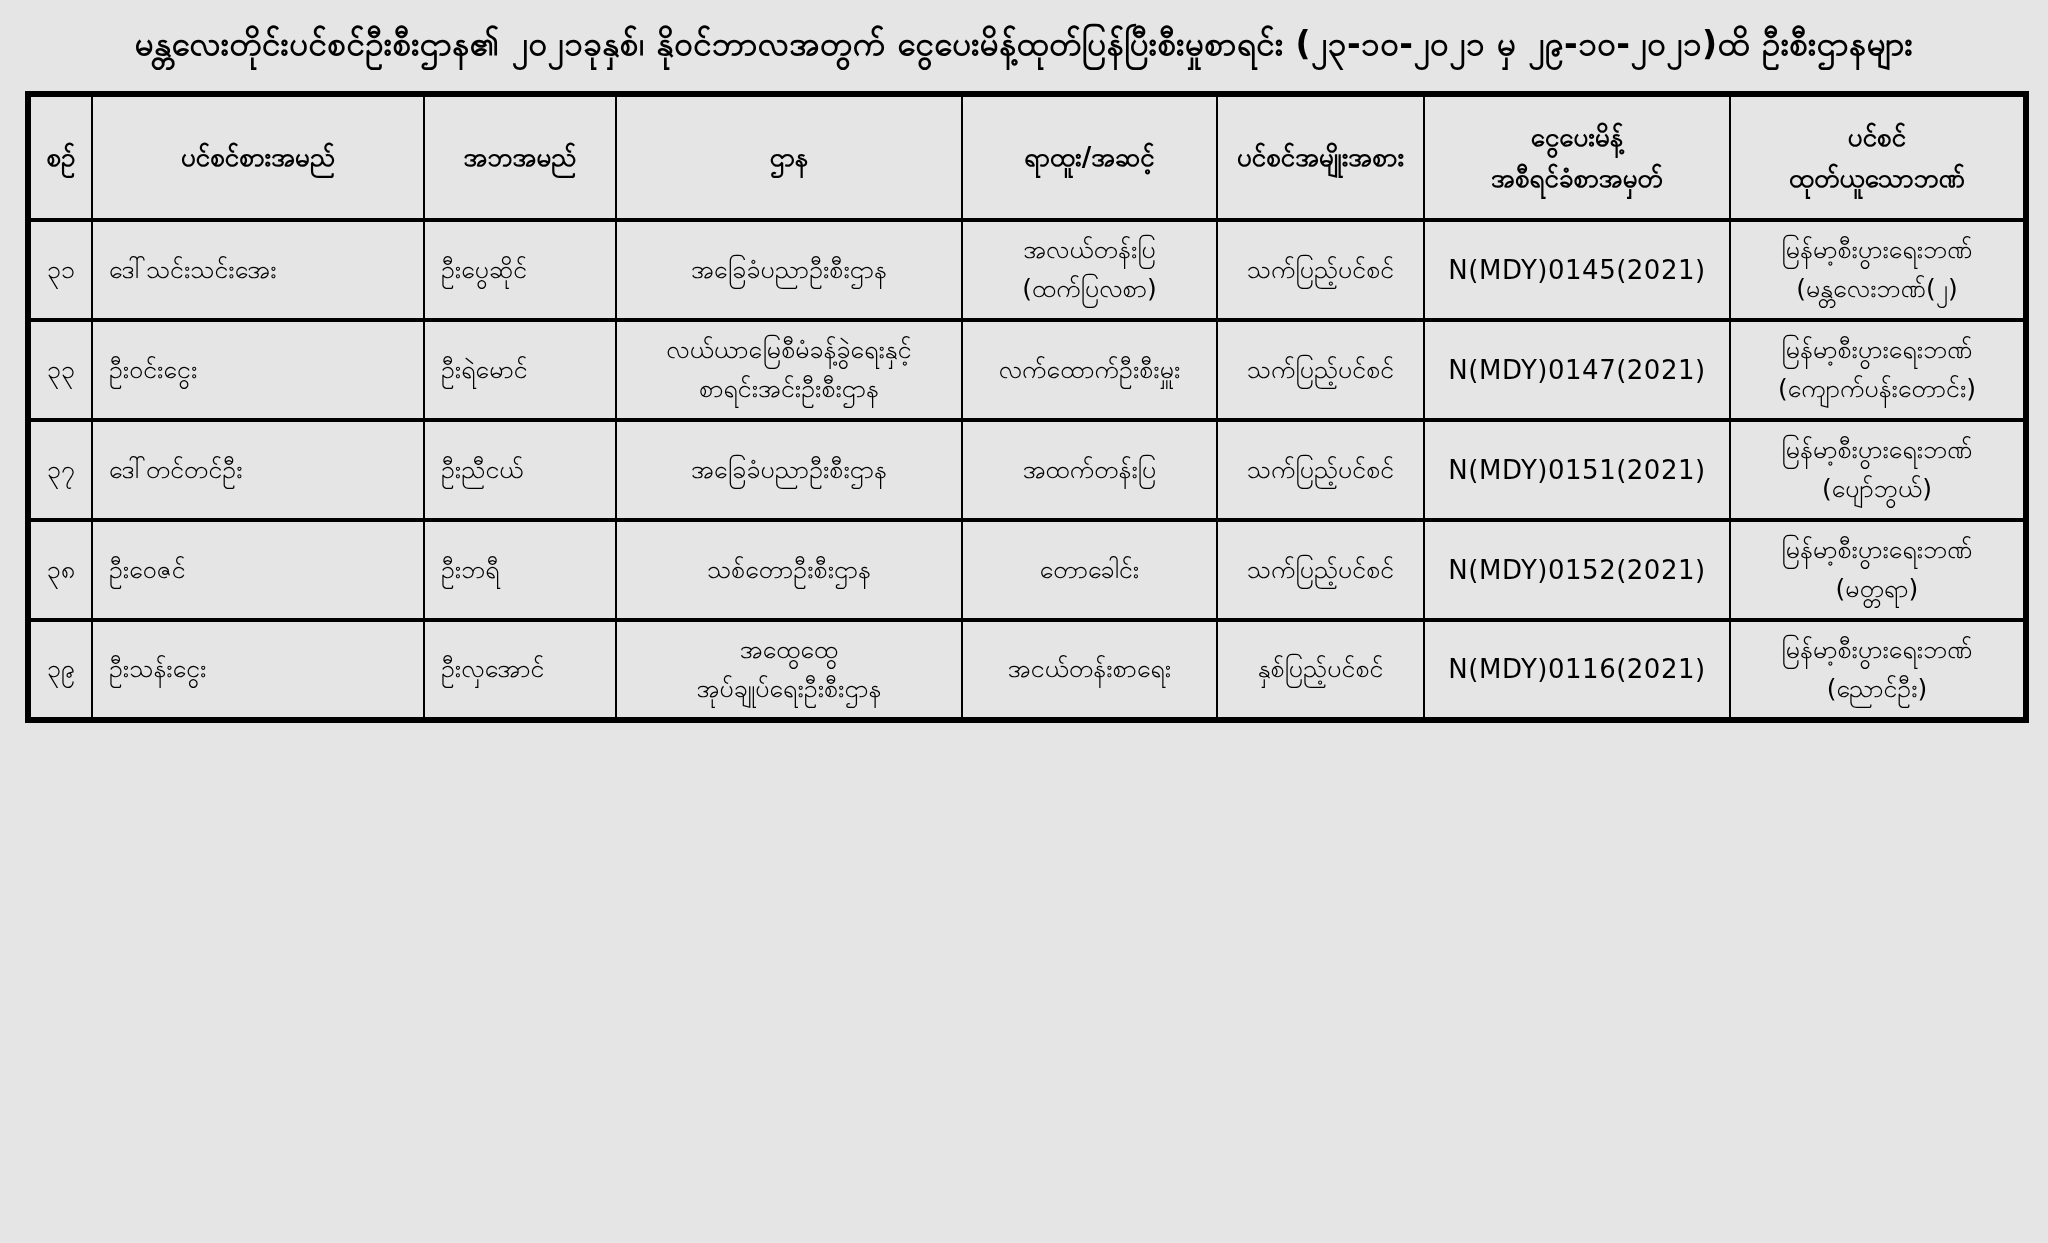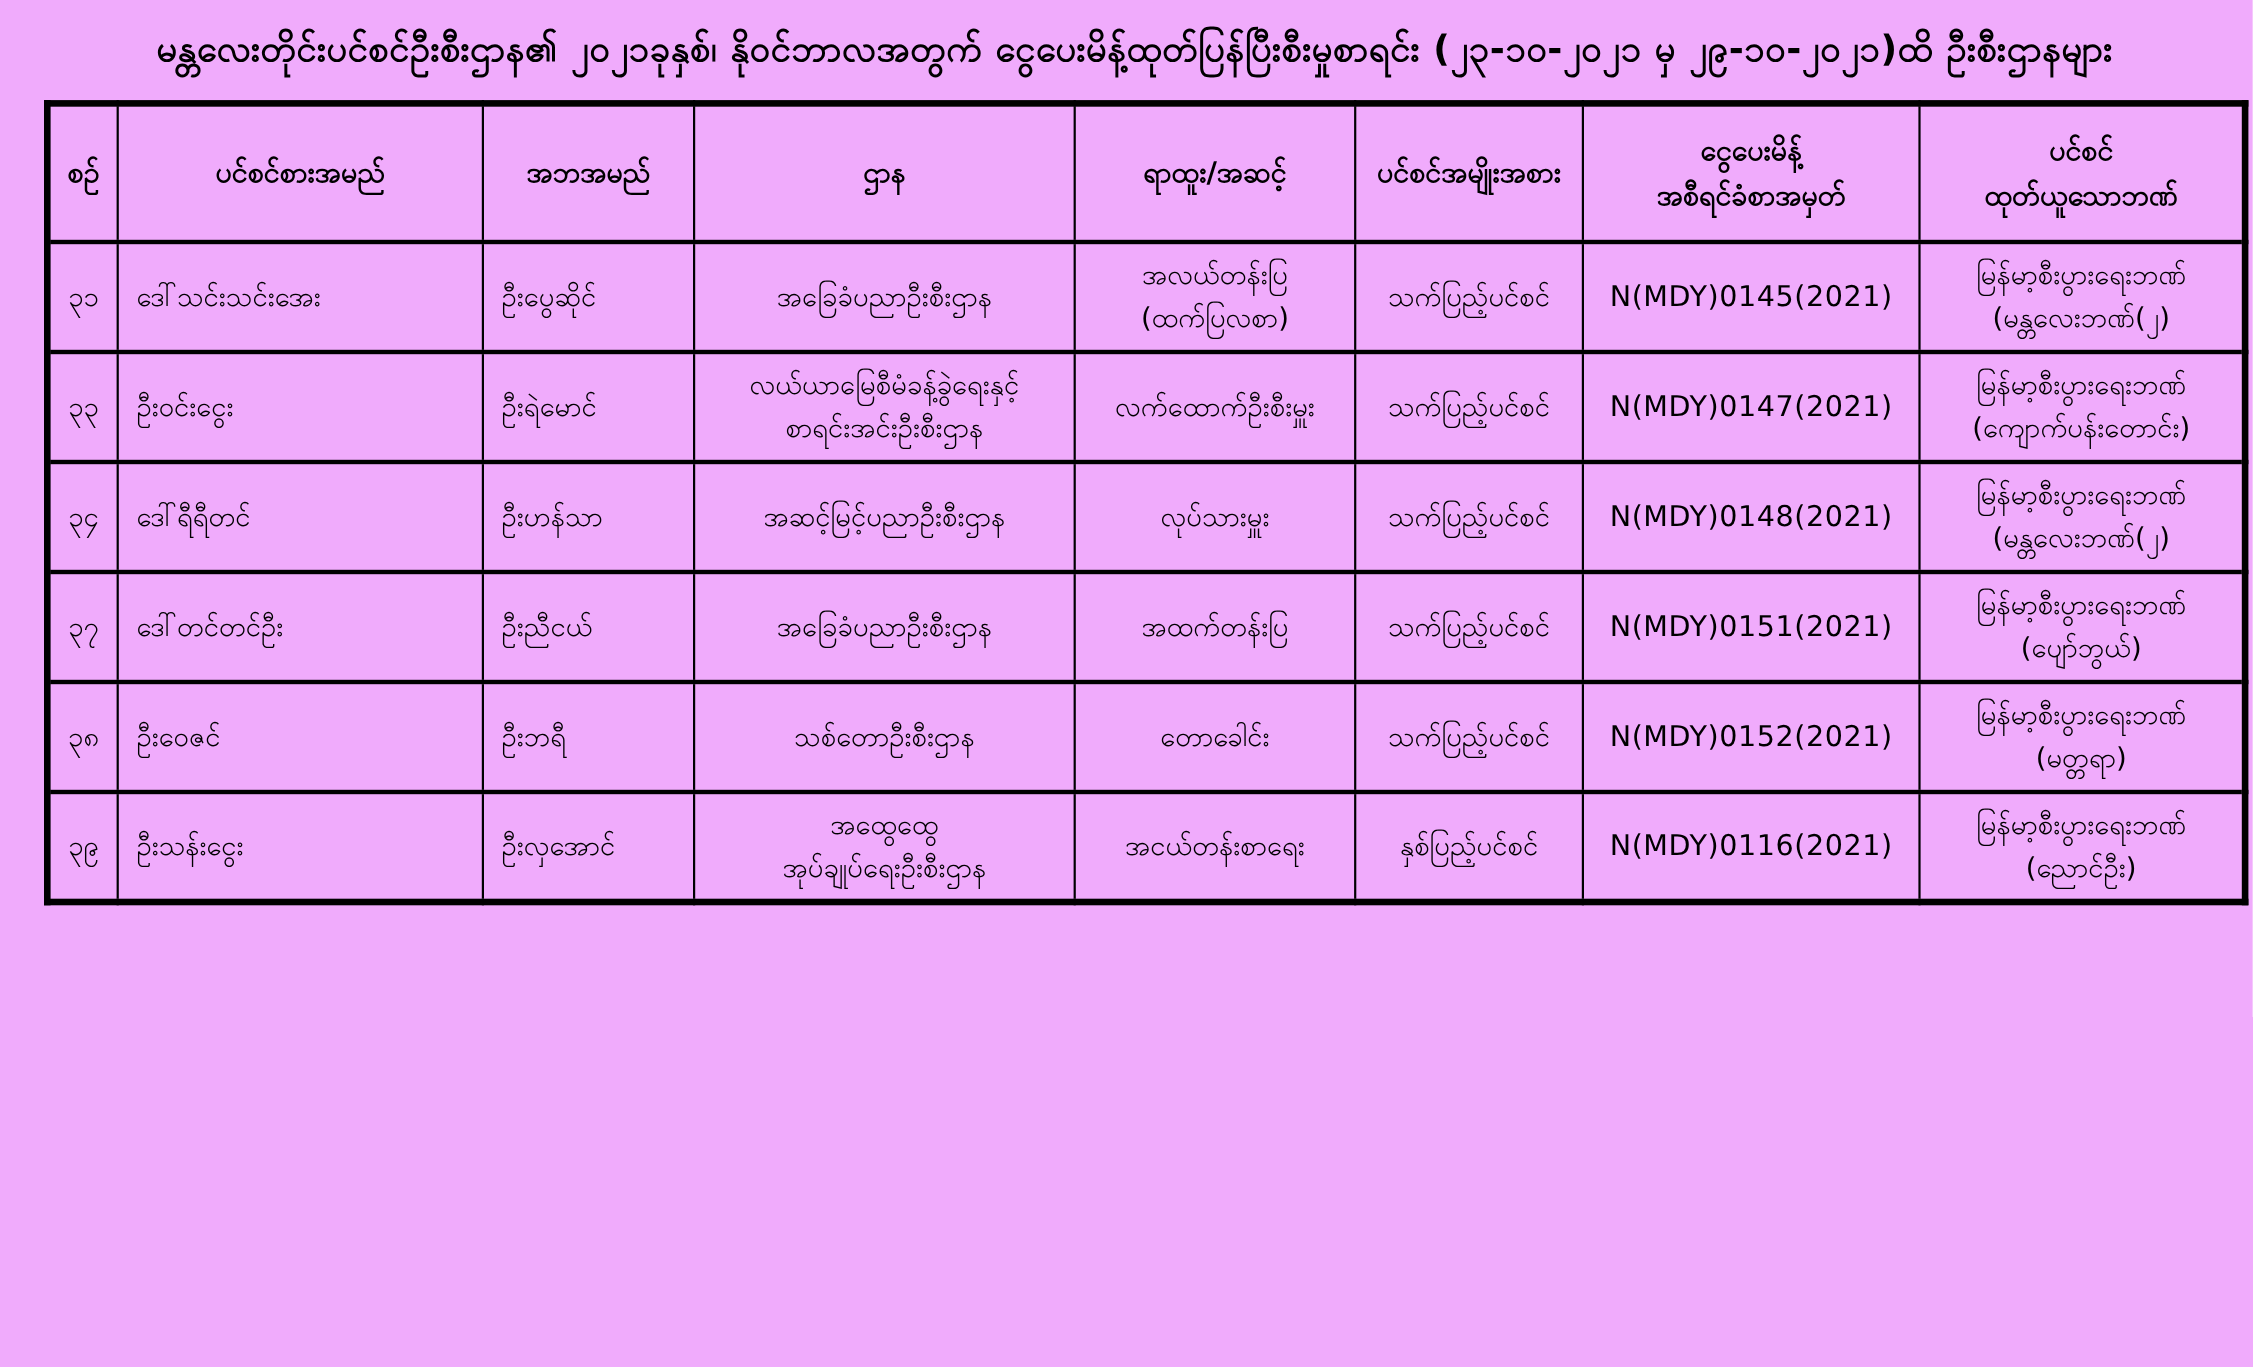--- a/index.html
+++ b/index.html
@@ -6,22 +6,22 @@
     margin: 0;
     padding: 0;
     background: #ffffff;
     color: #000000;
     font-family: "DejaVu Sans", sans-serif;
   }
   .page {
     width: 2048px;
     height: 1243px;
     box-sizing: border-box;
-    padding: 14px 25px 0 40px;
-    background: #f0abfc;
+    padding: 14px 25px 0 25px;
+    background: #e5e5e5;
     overflow: hidden;
   }
   .title {
     margin: 8px 0 20px 0;
     text-align: center;
     font-size: 33px;
     font-weight: bold;
     letter-spacing: 0.5px;
     white-space: nowrap;
   }
@@ -127,31 +127,20 @@
           <td>ဦးရဲမောင်</td>
           <td>လယ်ယာမြေစီမံခန့်ခွဲရေးနှင့်
 စာရင်းအင်းဦးစီးဌာန</td>
           <td>လက်ထောက်ဦးစီးမှူး</td>
           <td>သက်ပြည့်ပင်စင်</td>
           <td>N(MDY)0147(2021)</td>
           <td>မြန်မာ့စီးပွားရေးဘဏ်
 (ကျောက်ပန်းတောင်း)</td>
         </tr>
         <tr>
-          <td>၃၄</td>
-          <td>ဒေါ်ရီရီတင်</td>
-          <td>ဦးဟန်သာ</td>
-          <td>အဆင့်မြင့်ပညာဦးစီးဌာန</td>
-          <td>လုပ်သားမှူး</td>
-          <td>သက်ပြည့်ပင်စင်</td>
-          <td>N(MDY)0148(2021)</td>
-          <td>မြန်မာ့စီးပွားရေးဘဏ်
-(မန္တလေးဘဏ်(၂)</td>
-        </tr>
-        <tr>
           <td>၃၇</td>
           <td>ဒေါ်တင်တင်ဦး</td>
           <td>ဦးညီငယ်</td>
           <td>အခြေခံပညာဦးစီးဌာန</td>
           <td>အထက်တန်းပြ</td>
           <td>သက်ပြည့်ပင်စင်</td>
           <td>N(MDY)0151(2021)</td>
           <td>မြန်မာ့စီးပွားရေးဘဏ်
 (ပျော်ဘွယ်)</td>
         </tr>

